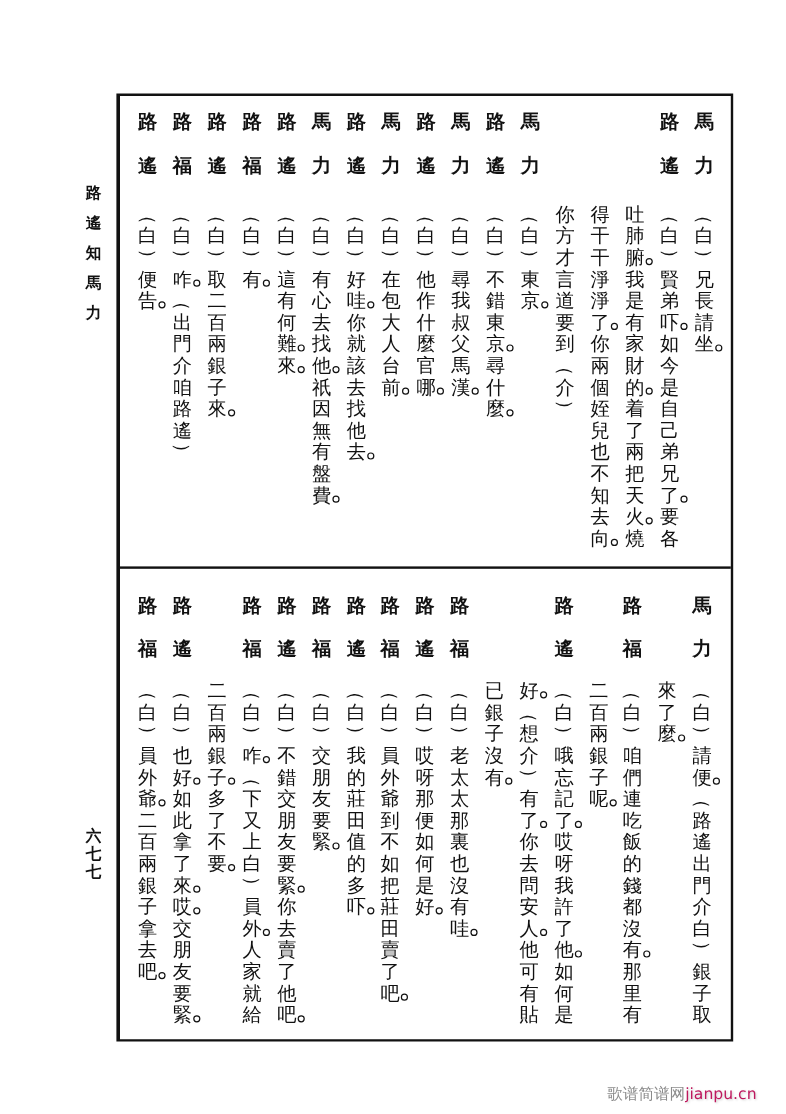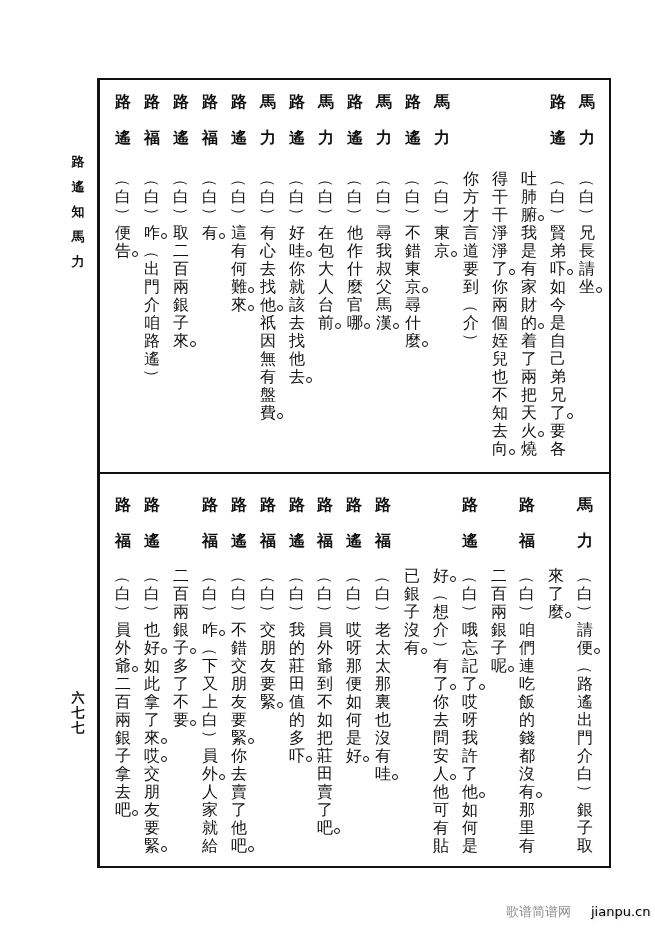--- a/index.html
+++ b/index.html
@@ -32,21 +32,21 @@
     width: 4px; height: 4px; border: 1px solid #111; border-radius: 50%;
   }
 
   .margin-title { position: absolute; left: 68px; top: 153px; width: 20px; }
   .margin-title .ch { font-size: 13px; height: 25px; line-height: 17px; font-weight: bold; }
   .page-num { position: absolute; left: 68px; top: 690px; width: 20px; }
   .page-num .ch { font-size: 13px; height: 15px; line-height: 15px; font-weight: bold; }
 
   .wm { position: absolute; left: 506px; top: 903px; white-space: nowrap; font-size: 13px; }
   .wm-cn { color: #8c8c8c; font-family: Liberation Serif, serif; }
-  .wm-url { color: #000000; margin-left: 20px; font-family: "DejaVu Sans", sans-serif;
+  .wm-url { color: #be185d; margin-left: 0; font-family: "DejaVu Sans", sans-serif;
             text-shadow: 1px 1px 2px rgba(0,0,0,0.2); }
 </style>
 </head>
 <body>
 
 <div class="margin-title">
     <span class="ch">路</span>
     <span class="ch">遙</span>
     <span class="ch">知</span>
     <span class="ch">馬</span>

